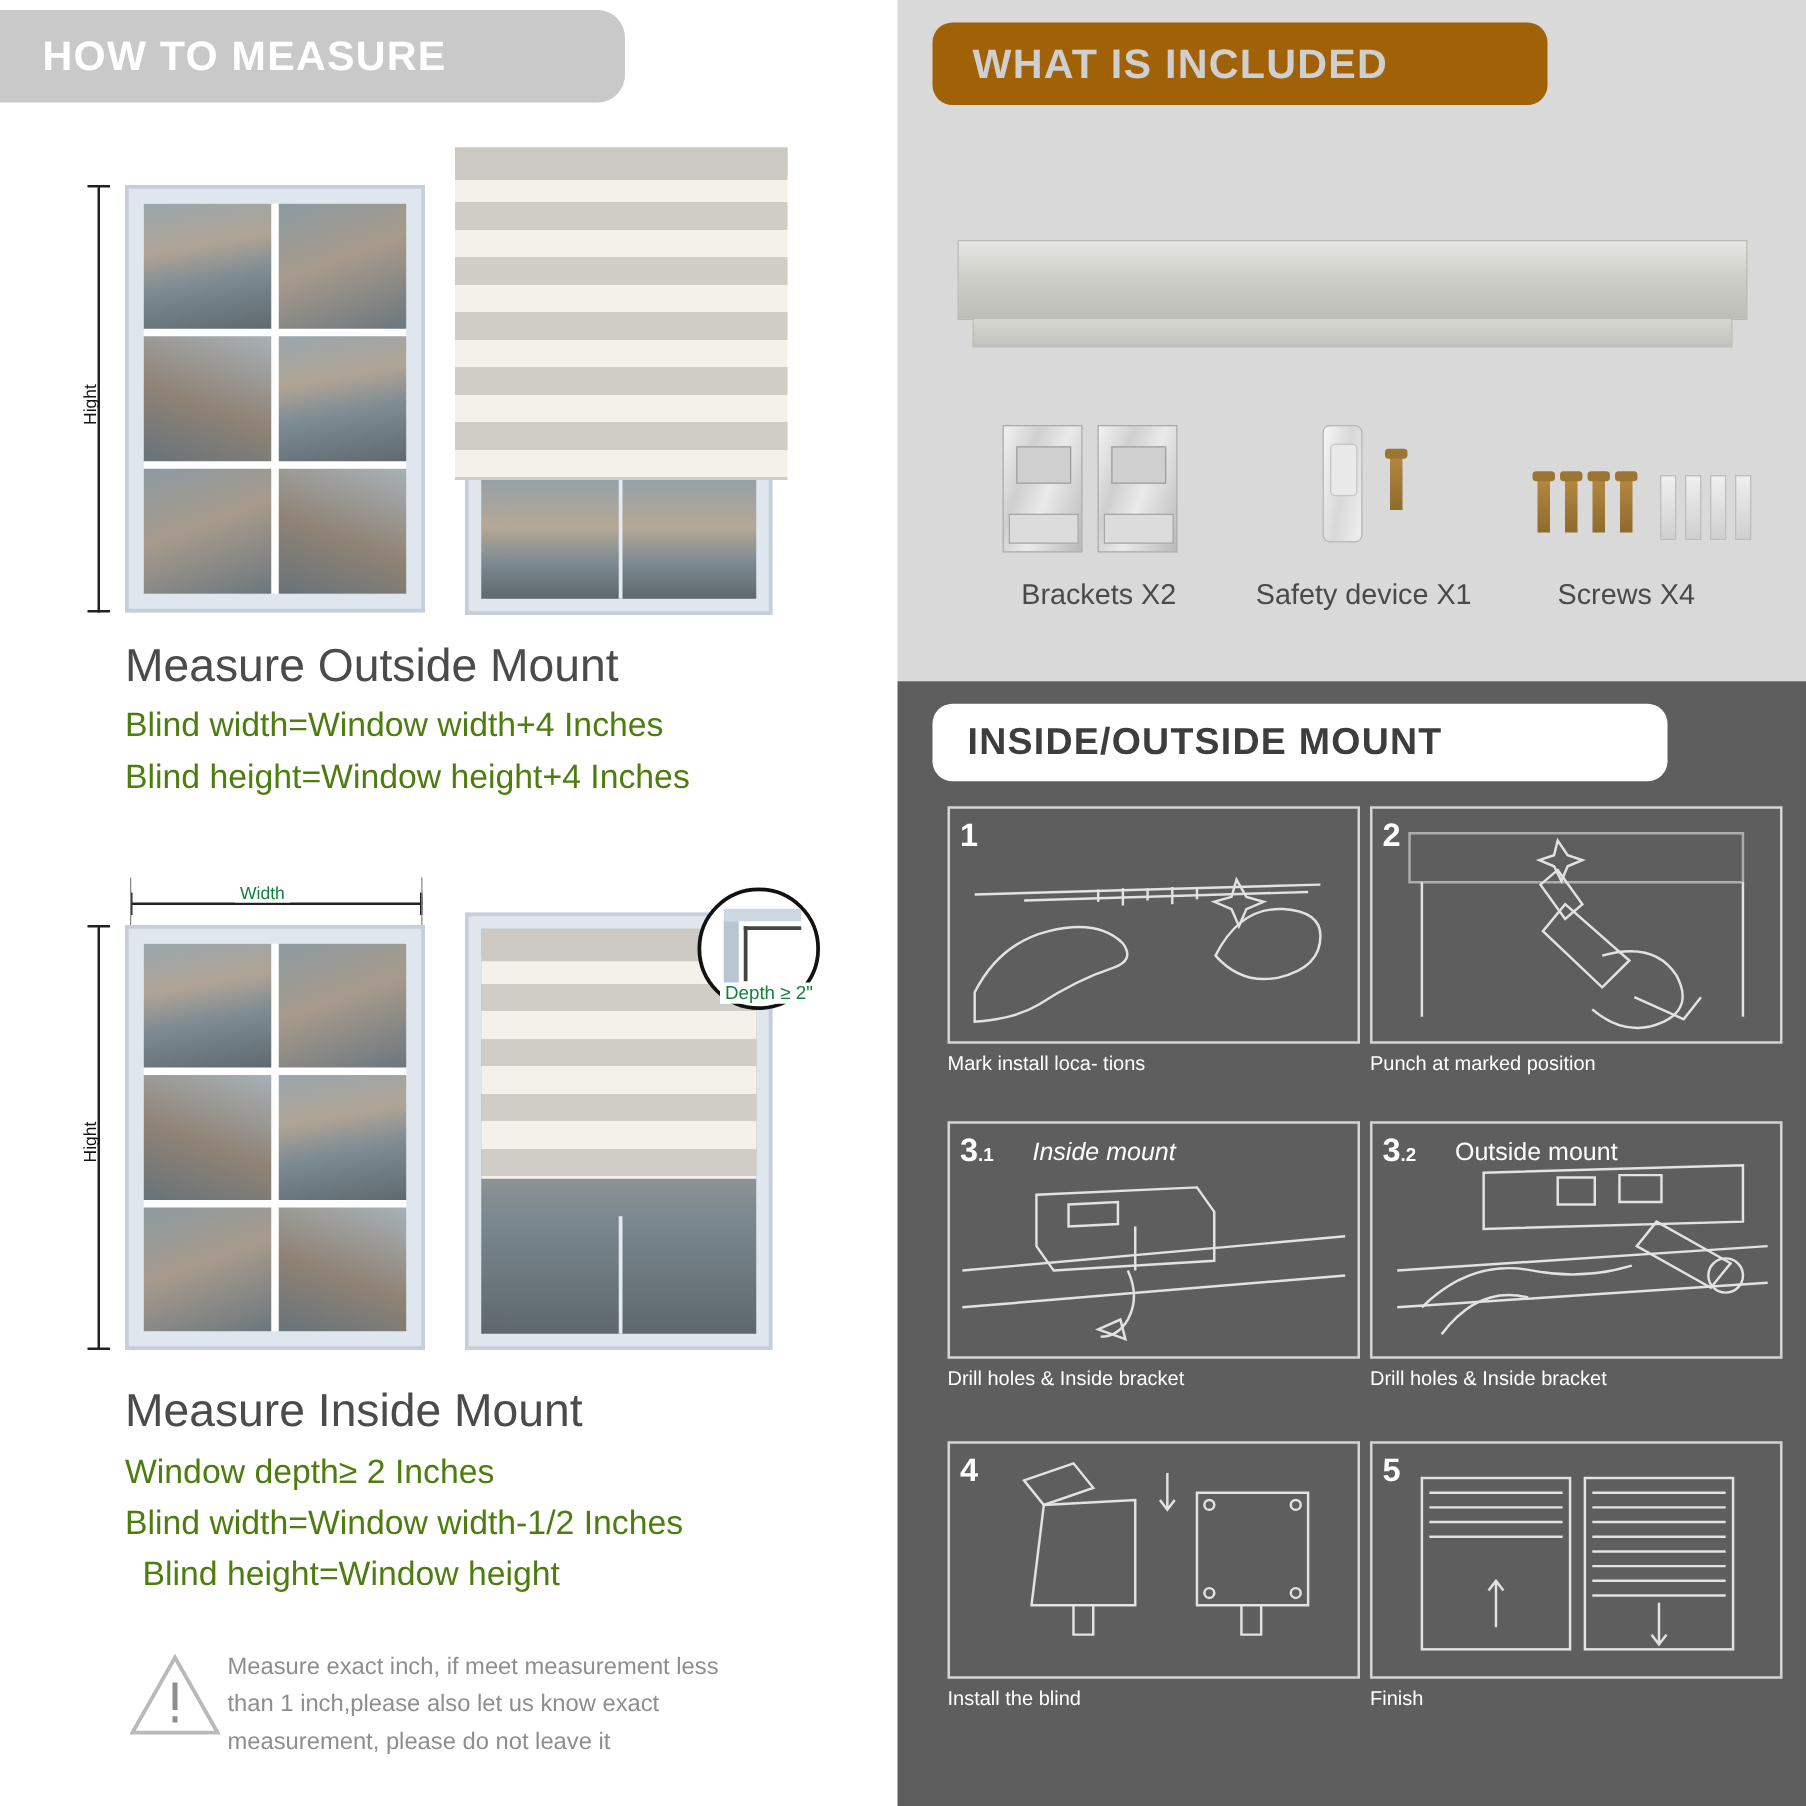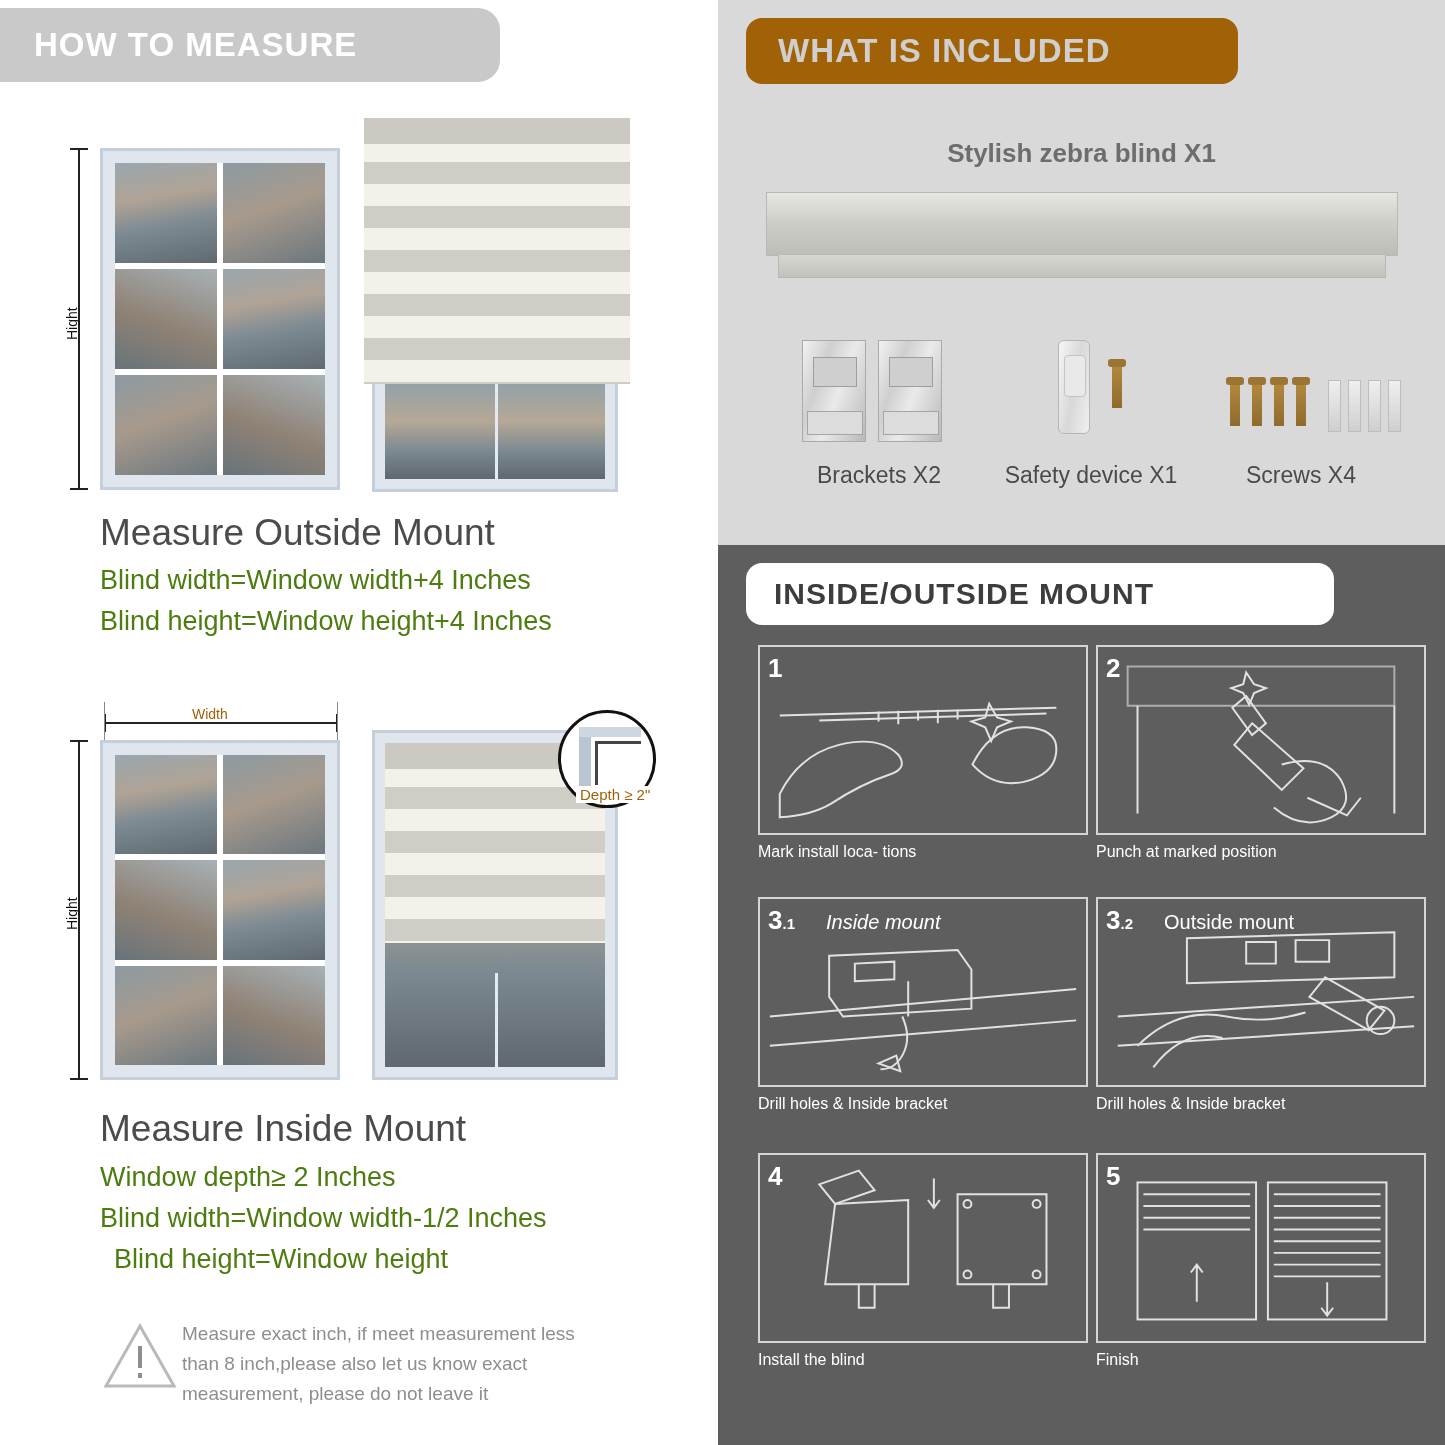--- a/index.html
+++ b/index.html
@@ -21,21 +21,21 @@
   }
   .tab-left span{
     color:#ffffff;font-size:33px;font-weight:bold;letter-spacing:1px;
     margin-left:34px;
   }
 
   
   .meas-block{position:absolute;}
 
   .dimline{position:absolute;background:#222;}
-  .lbl{position:absolute;font-size:14px;color:#a16207;background:#fff;padding:0 4px;}
+  .lbl{position:absolute;font-size:14px;color:#15803d;background:#fff;padding:0 4px;}
   .lbl-v{position:absolute;font-size:14px;color:#111;transform:rotate(-90deg);transform-origin:left top;}
 
   .window{
     position:absolute;background:#dfe6ee;border:3px solid #c5cfdb;
     box-sizing:border-box;padding:10px;
   }
   .panes{position:absolute;inset:12px;display:grid;gap:6px;background:#ffffff;}
   .pane{background:linear-gradient(170deg,#9aa7ae 0%,#b0a395 35%,#7e8b93 60%,#5f6a70 100%);}
   .pane.b{background:linear-gradient(160deg,#8d9aa2 0%,#a79a8c 45%,#6c777e 100%);}
   .pane.c{background:linear-gradient(200deg,#a7b1b6 0%,#8f8275 55%,#68737a 100%);}
@@ -202,31 +202,30 @@
     <div class="h-line" style="left:100px;top:1203px;">Blind width=Window width-1/2 Inches</div>
     <div class="h-line" style="left:114px;top:1244px;">Blind height=Window height</div>
 
     <div class="warn" style="left:104px;top:1318px;width:560px;height:110px;">
       <svg width="72" height="68" style="position:absolute;left:0;top:4px;">
         <polygon points="36,4 70,64 2,64" fill="none" stroke="#b9b9b9" stroke-width="3"></polygon>
         <rect x="34" y="24" width="4" height="22" fill="#8e8e8e"></rect>
         <rect x="34" y="51" width="4" height="5" fill="#8e8e8e"></rect>
       </svg>
       <div class="warn-text" style="left:78px;top:2px;">Measure exact inch, if meet measurement less</div>
-      <div class="warn-text" style="left:78px;top:32px;">than 8 inch,please also let us know exact</div>
+      <div class="warn-text" style="left:78px;top:32px;">than 1 inch,please also let us know exact</div>
       <div class="warn-text" style="left:78px;top:62px;">measurement, please do not leave it</div>
     </div>
   </div>
 
   <div class="right-top">
     <div class="tab-right">
       <span>WHAT IS INCLUDED</span>
     </div>
 
-    <div class="incl-title">Stylish zebra blind X1</div>
 
     <div class="rail"></div>
     <div class="rail2"></div>
 
     <div class="bracket" style="left:84px;top:340px;">
       <div class="slot"></div>
         <div class="foot"></div>
     </div>
     <div class="bracket" style="left:160px;top:340px;">
       <div class="slot"></div>

